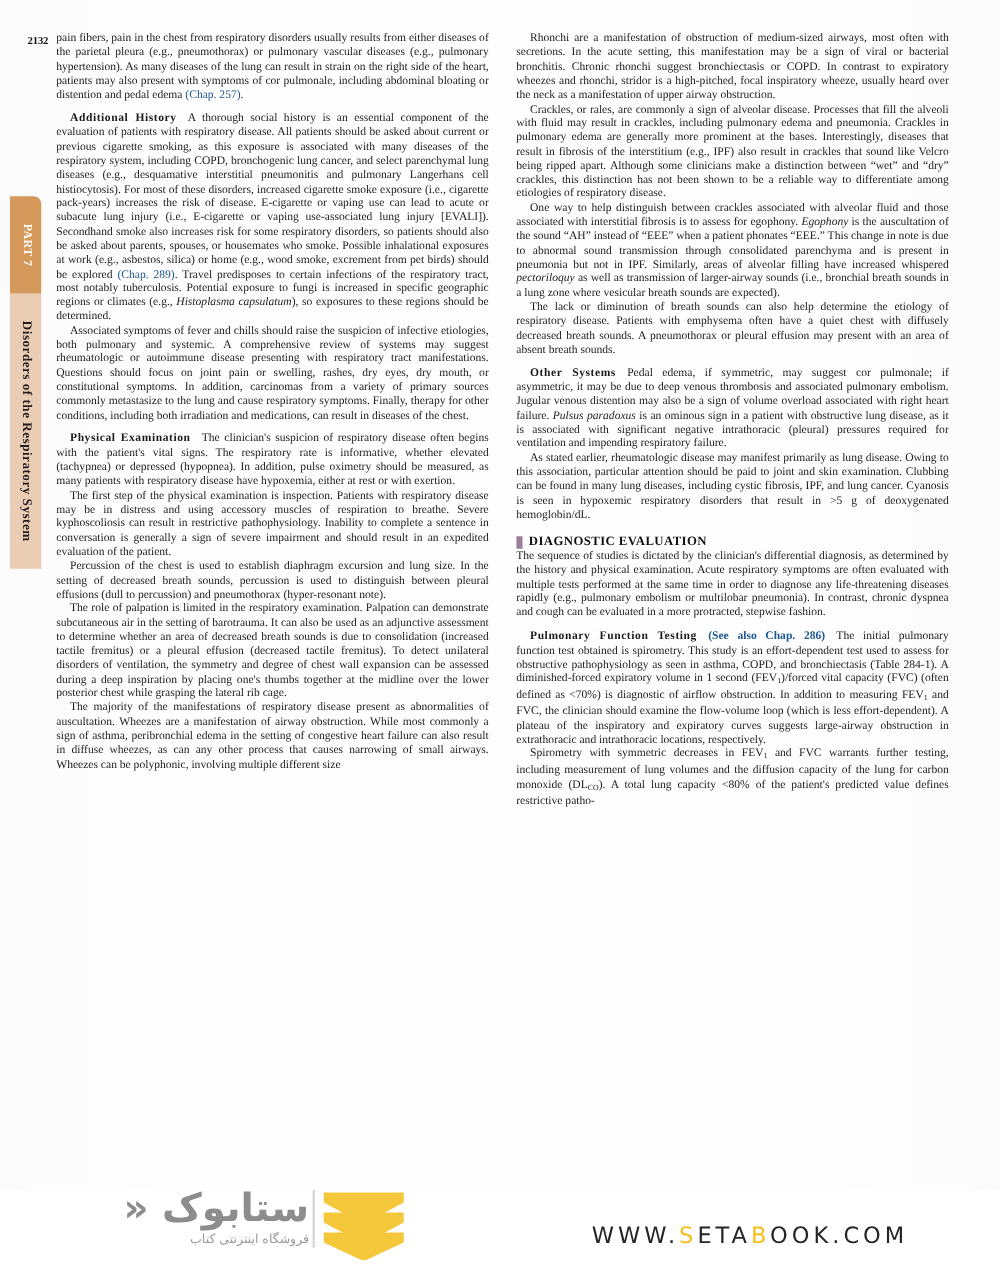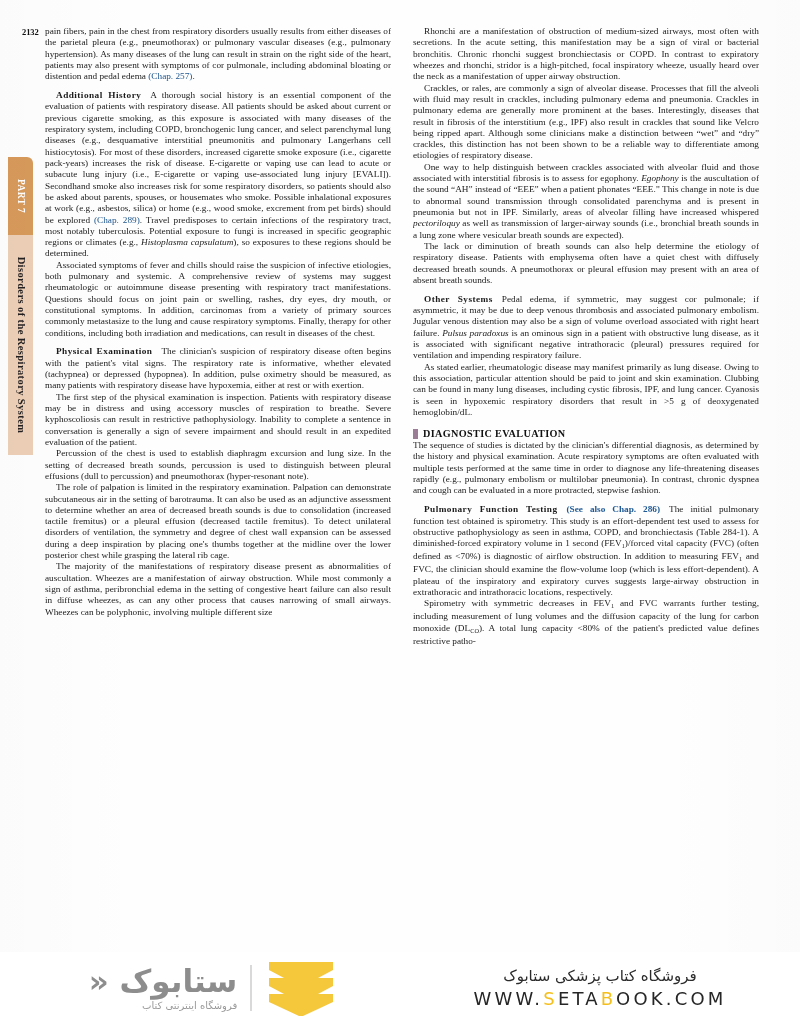--- a/index.html
+++ b/index.html
@@ -150,23 +150,23 @@
     width: 800px;
     height: 72px;
     background: #ffffff;
     display: flex;
     align-items: center;
   }
   #footer-left {
     width: 400px;
     height: 72px;
     display: flex;
-    align-items: center;
+    align-items: flex-start;
     justify-content: center;
-    gap: 13px;
+    gap: 3px;
     padding-left: 26px;
     box-sizing: border-box;
   }
   #brand-wordmark {
     display: flex;
     flex-direction: column;
     align-items: flex-end;
     line-height: 1;
   }
   #brand-seta-ar {
@@ -316,18 +316,17 @@
             <path d="M4 34 L36 34 L68 34 L68 42 L38 56 L34 56 L4 42 Z"></path>
           </g>
           <g fill="#ffffff">
             <path d="M40 22 L68 6 L68 14 L44 28 Z" opacity="0.0"></path>
           </g>
         </svg>
       </div>
     </div>
 
     <div id="footer-right">
-      <div id="footer-ar-line">فروشگاه کتاب پزشکی ستابوک</div>
       <div id="footer-url"><span>WWW.</span><span class="gold">S</span><span>ETA</span><span class="gold">B</span><span>OOK.COM</span></div>
     </div>
   </div>
 
 </div>
 
 </body></html>

